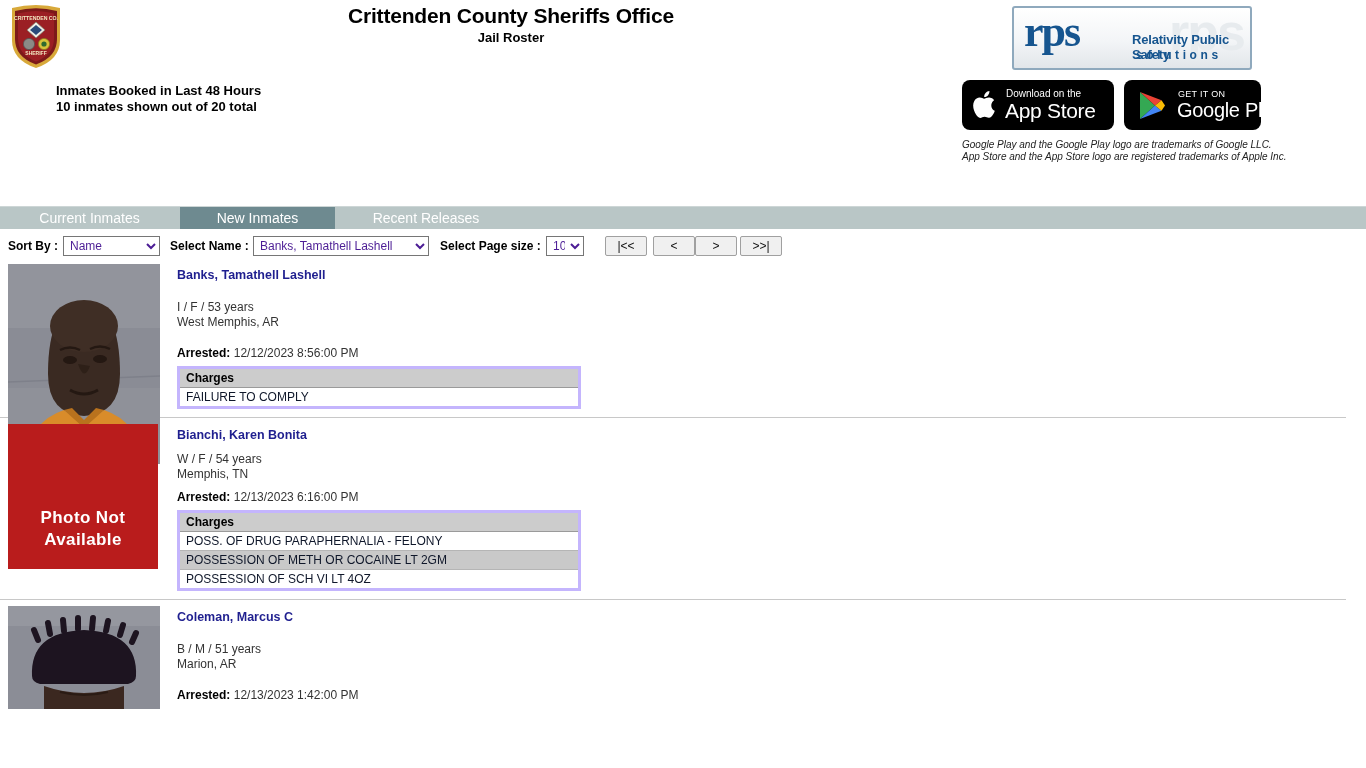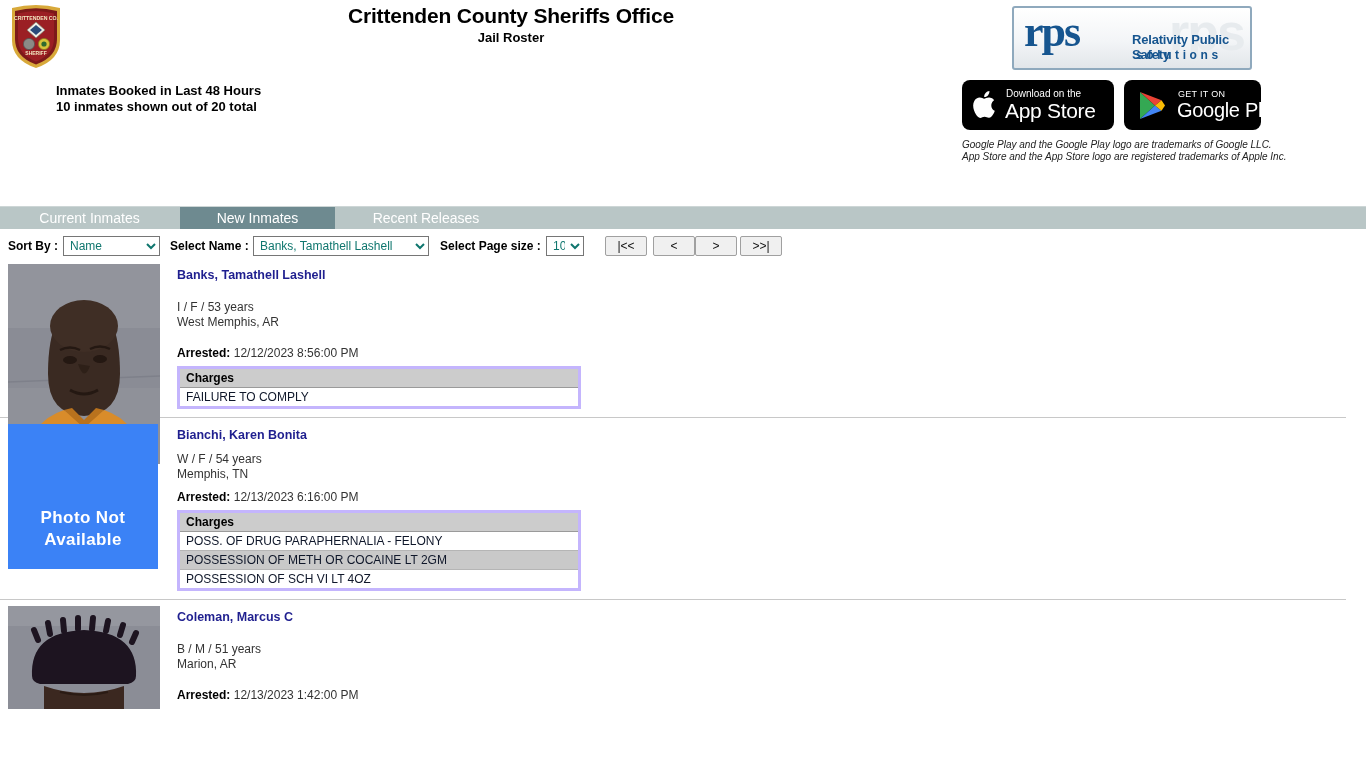--- a/index.html
+++ b/index.html
@@ -190,21 +190,21 @@
     line-height: 22px;
     white-space: nowrap;
   }
   select {
     position: absolute;
     font-family: "Liberation Sans", sans-serif;
     font-size: 12px;
     height: 20px;
     border: 1px solid #767676;
     background: #ffffff;
-    color: #0f766e;
+    color: #4c1d95;
     padding: 0 2px;
   }
   .sel-sort { left: 63px; top: 8px; width: 97px; }
   .sel-name { left: 253px; top: 8px; width: 176px; }
   .sel-size { left: 546px; top: 8px; width: 38px; }
 
   .lbl-sort { left: 8px;   top: 7px; }
   .lbl-name { left: 170px; top: 7px; }
   .lbl-size { left: 440px; top: 7px; }
 
@@ -249,21 +249,21 @@
   .mugshot {
     width: 152px;
     display: block;
     border: 0;
   }
   .mug1 { height: 200px; }
   .mug3 { height: 103px; }
 
   .nophoto {
     width: 150px; height: 145px;
-    background: #3b82f6;
+    background: #b91c1c;
     position: relative;
   }
   .nophoto span {
     position: absolute;
     left: 0; right: 0;
     bottom: 18px;
     text-align: center;
     color: #fff;
     font-size: 17px;
     font-weight: bold;

